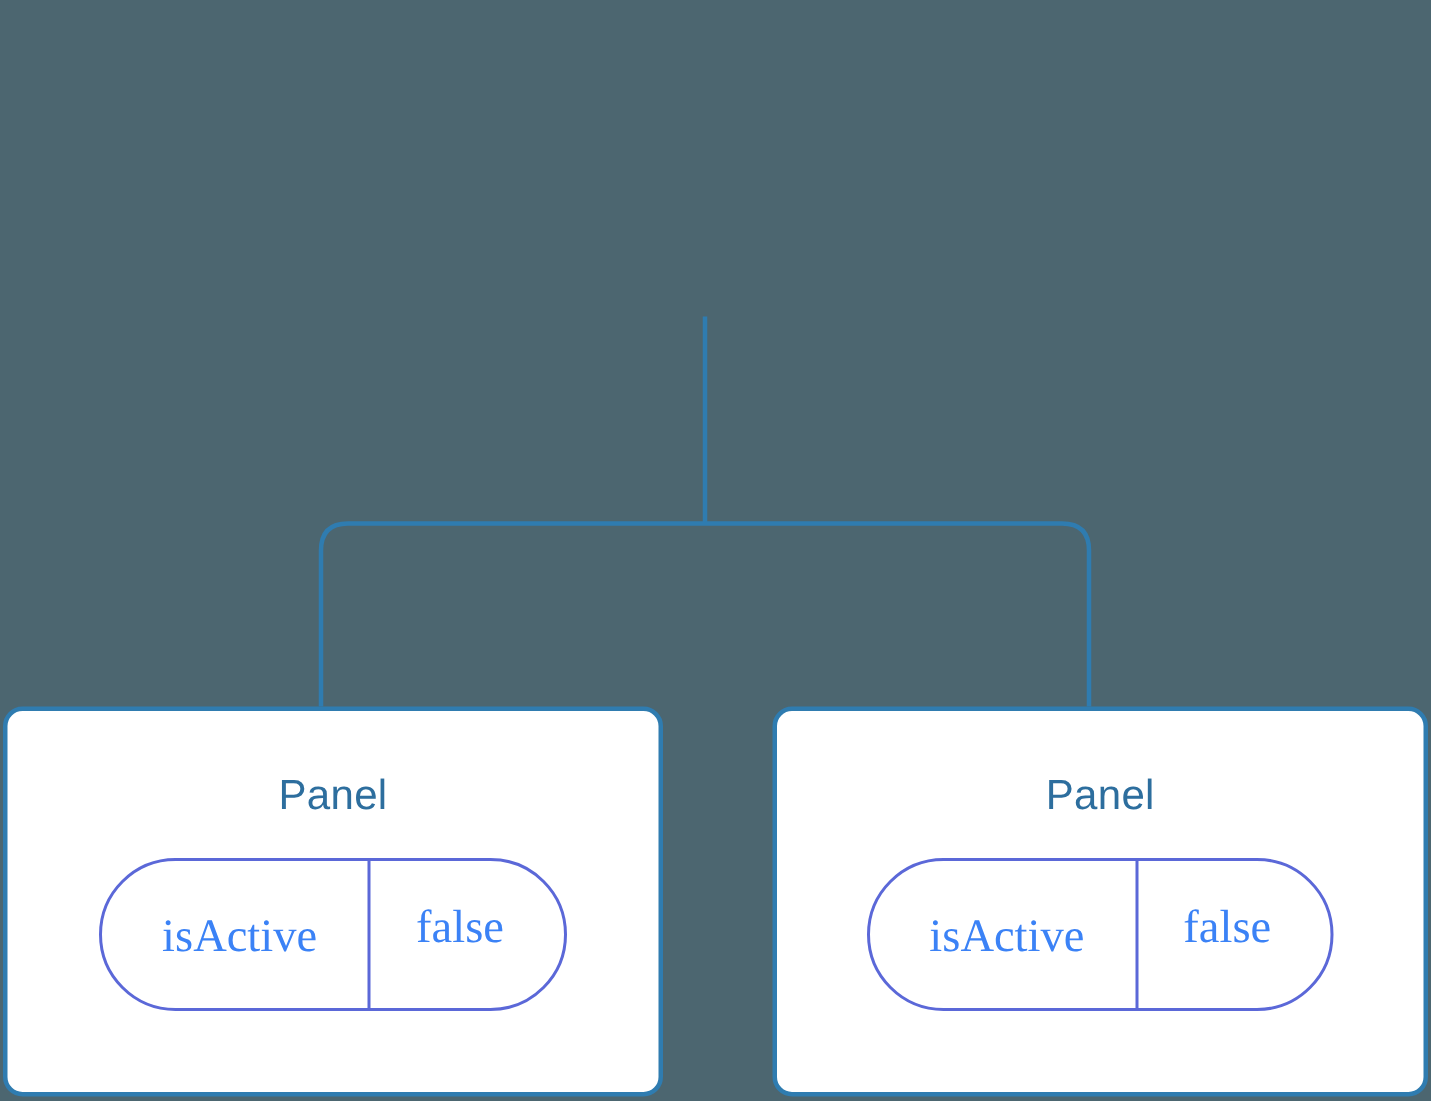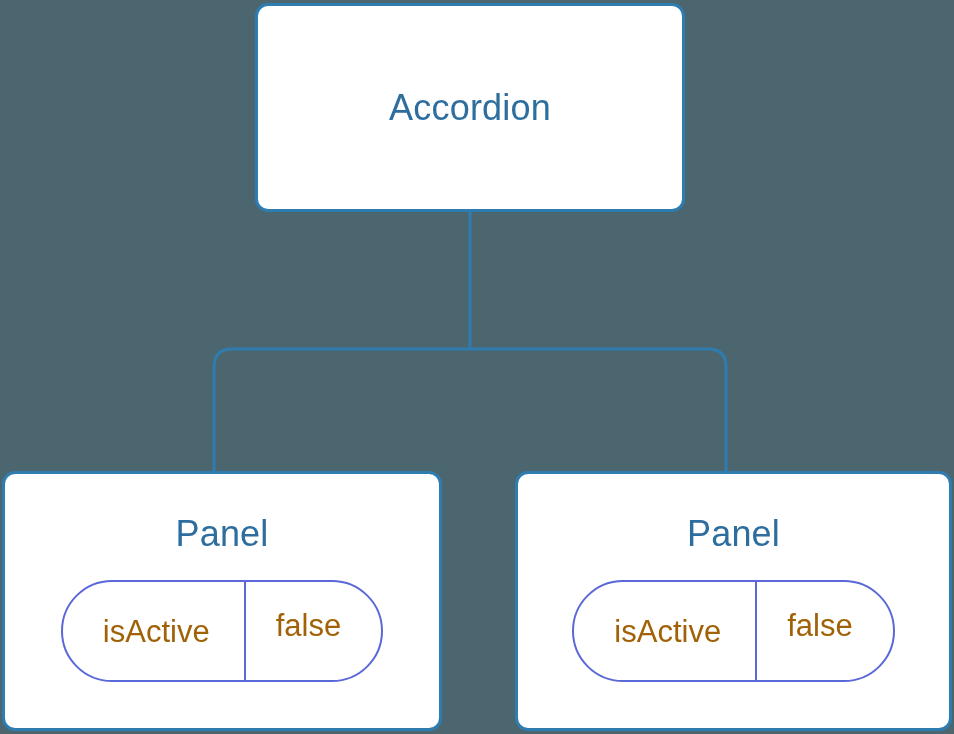--- a/index.html
+++ b/index.html
@@ -59,65 +59,63 @@
   }
   .node-title {
     color: #2d6e9e;
     font-size: 36px;
     font-weight: 400;
     line-height: 1;
     letter-spacing: 0.2px;
     white-space: nowrap;
   }
   .node-child .node-title {
-    font-size: 36px;
+    font-size: 28px;
   }
   .state-pill {
     margin-top: 28px;
     display: flex;
     align-items: stretch;
     height: 102px;
     border: 2px solid #5b68d8;
     border-radius: 51px;
     box-sizing: border-box;
     overflow: hidden;
     background: transparent;
   }
   .state-key,
   .state-value {
     display: flex;
     align-items: center;
     justify-content: center;
-    color: #a16207;
+    color: #3b82f6;
     font-size: 31px;
     line-height: 1;
     white-space: nowrap;
     box-sizing: border-box;
+    font-family: Liberation Serif, serif;
   }
   .state-key {
     padding: 0 34px 0 40px;
   }
   .state-value {
     border-left: 2px solid #5b68d8;
     padding: 0 40px 11px 30px;
   }
 </style>
 </head>
 <body>
 
 <div id="stage">
 
   <svg id="links" viewBox="0 0 954 734" width="954" height="734" fill="none">
     <path d="M470 211 L470 349" stroke="#2f7cb0" stroke-width="3" fill="none"></path>
     <path d="M214 471 L214 367 Q214 349 232 349 L708 349 Q726 349 726 367 L726 471" stroke="#2f7cb0" stroke-width="3" fill="none"></path>
   </svg>
 
-  <div class="node node-root">
-    <div class="node-title">Accordion</div>
-  </div>
 
   <div class="node node-child node-child-left">
     <div class="node-title">Panel</div>
     <div class="state-pill">
       <div class="state-key">isActive</div>
       <div class="state-value">false</div>
     </div>
   </div>
 
   <div class="node node-child node-child-right">

